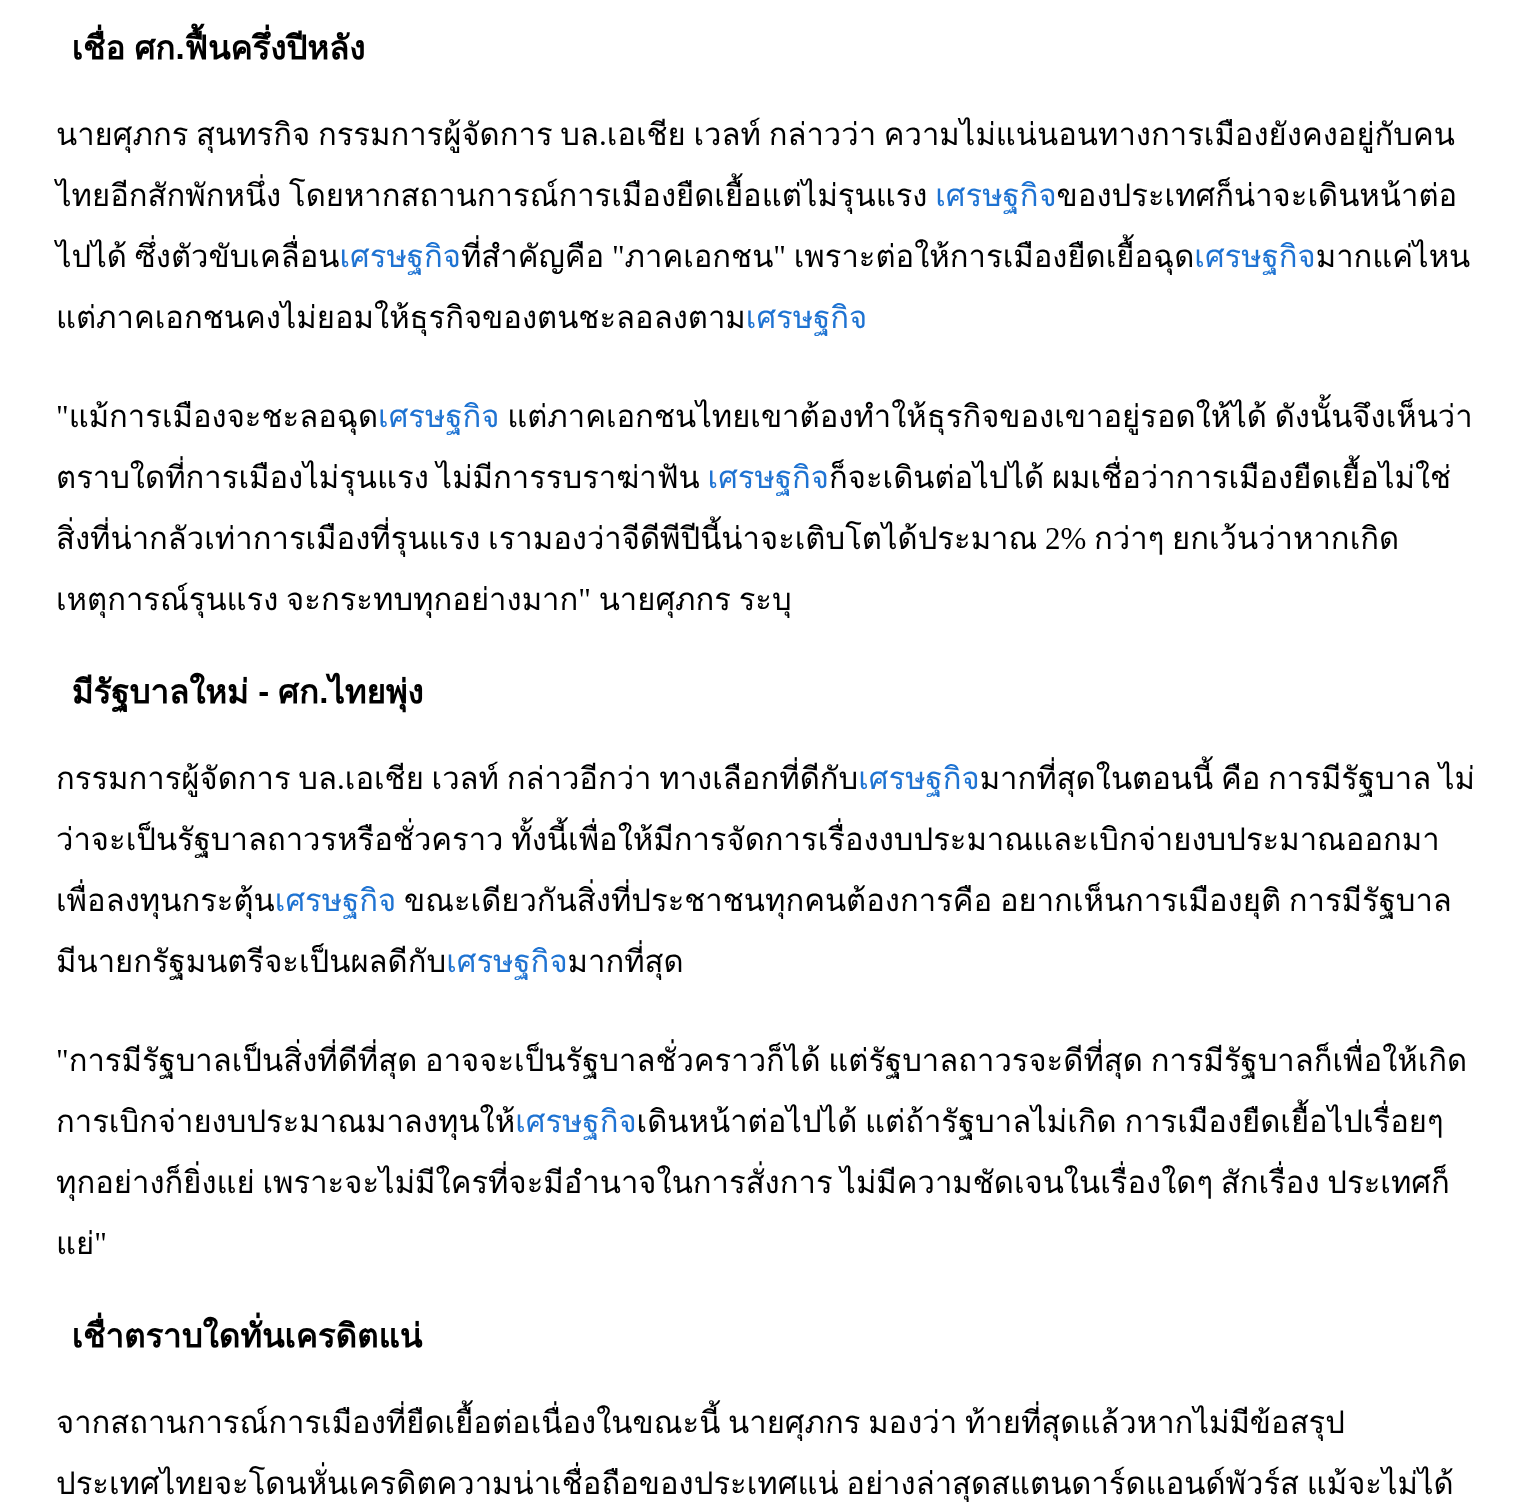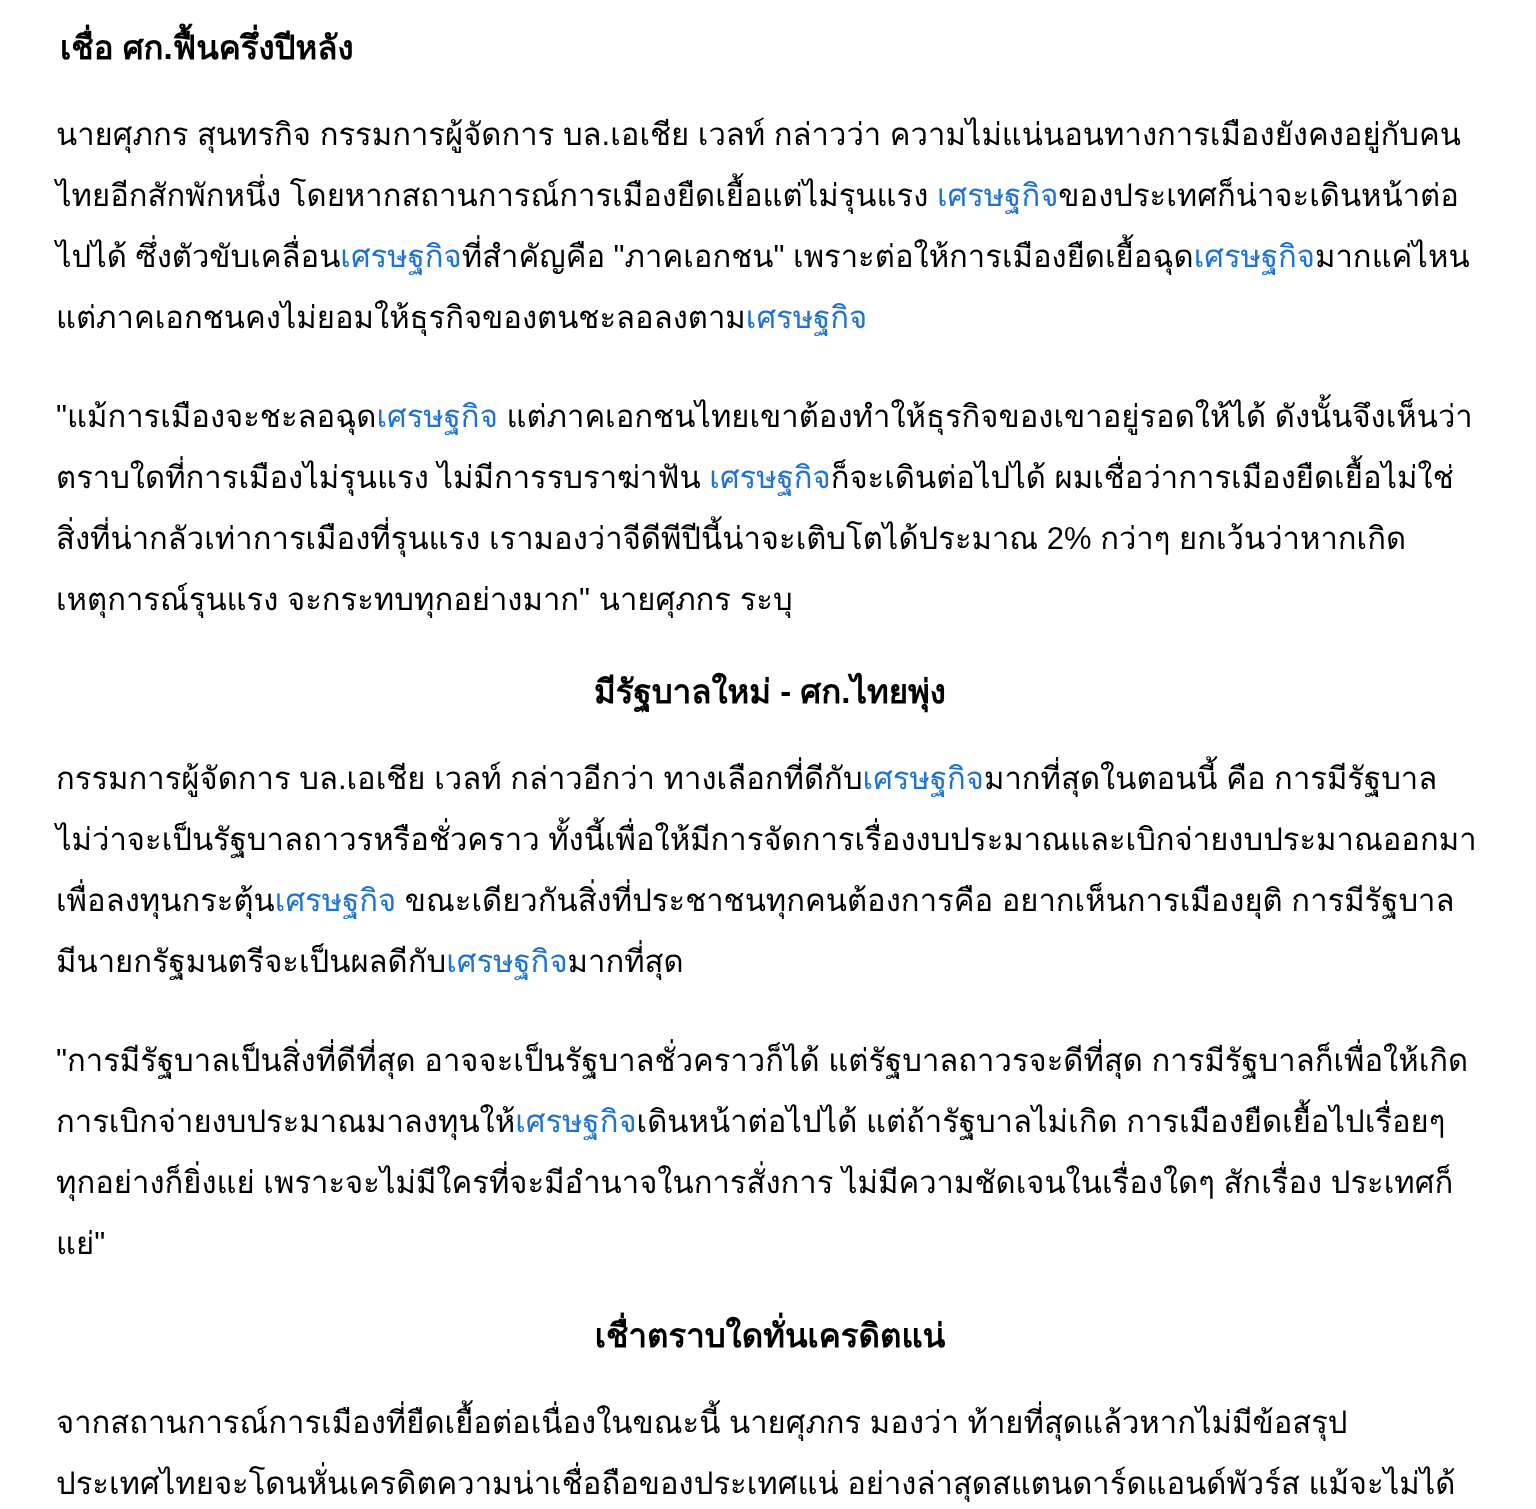--- a/index.html
+++ b/index.html
@@ -12,31 +12,32 @@
     min-height: 1509px;
     color: #000000;
     padding: 24px 56px 40px 56px;
   }
   .article { width: 100%; }
   .heading {
     font-size: 33px;
     font-weight: bold;
     color: #000000;
     line-height: 1.45;
-    margin: 0 0 32px 4px;
+    margin: 0 0 32px 16px;
   }
-  section + * .heading { margin-top: 8px; text-align: center; }
+  section + * .heading { margin-top: 8px; }
   .section { margin: 0; }
   .section:not(:first-child) .heading { margin-top: 14px; }
   .para {
     font-size: 31px;
     line-height: 61px;
     margin: 0 0 38px 0;
     color: #000000;
     word-break: normal;
+    font-family: Liberation Serif, serif;
   }
   .lnk {
     color: #1e73d2;
     text-decoration: none;
     cursor: pointer;
   }
 </style>
 </head>
 <body>
 

